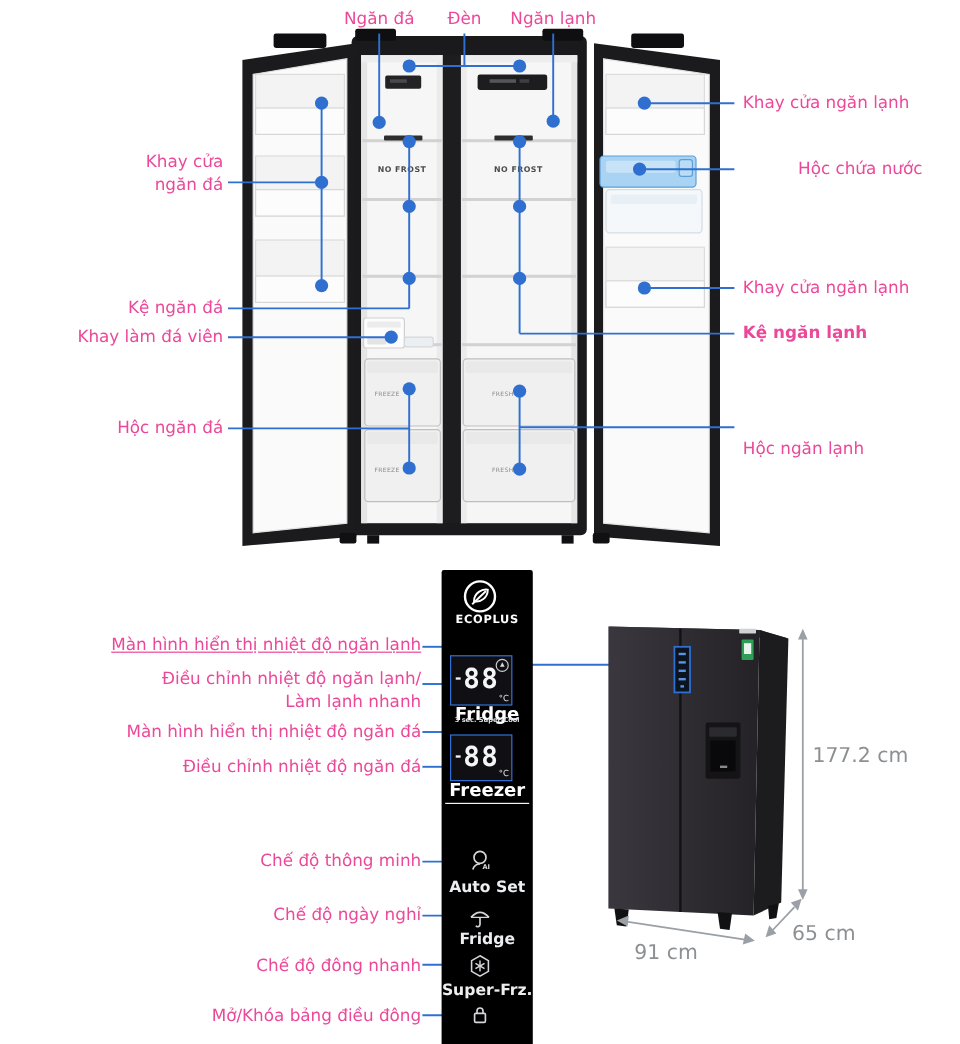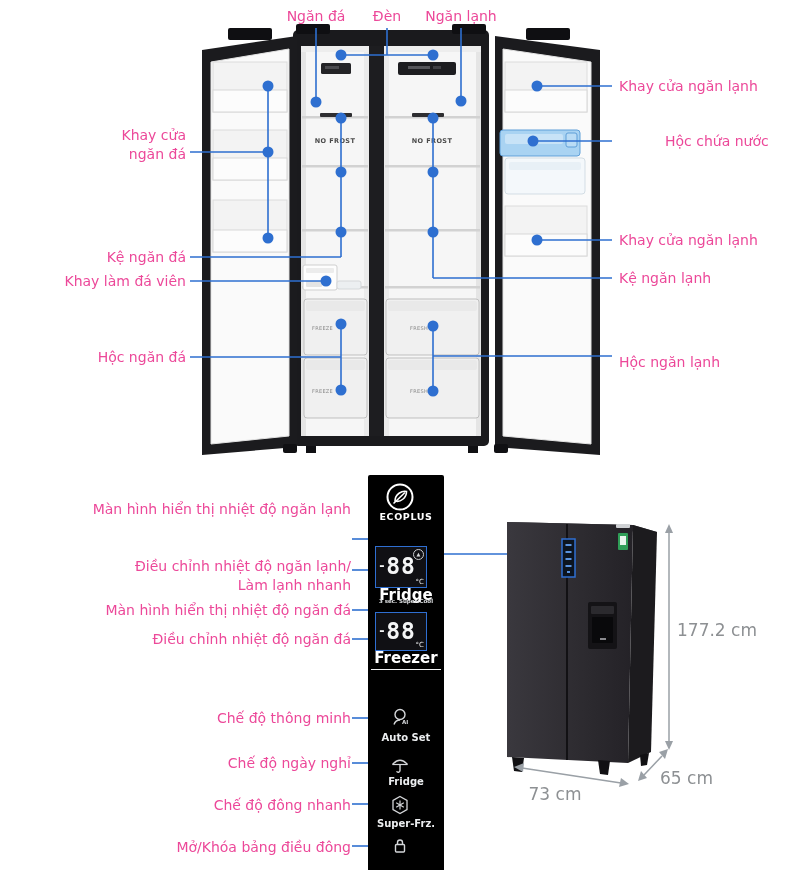--- a/index.html
+++ b/index.html
@@ -27,21 +27,21 @@
   .unit{position:absolute;right:2px;bottom:1px;font-size:7px;color:#e6e8ea;}
   .mini{position:absolute;right:2px;top:2px;width:9px;height:9px;border:1px solid #c9cbce;
         border-radius:50%;display:flex;align-items:center;justify-content:center;}
   .tri{font-size:5px;line-height:1;color:#d8dadc;}
   .dlabel{position:absolute;left:0;width:100%;text-align:center;font-size:15px;
           font-weight:600;color:#fff;}
   .dsub{position:absolute;left:0;top:123px;width:100%;text-align:center;font-size:5.5px;
         font-weight:bold;color:#dfe1e3;}
   .ul{display:inline-block;border-bottom:1.5px solid #f2f3f4;padding:0 3px 2px 3px;}
   .pbtn-ico{position:absolute;left:21px;width:22px;height:22px;}
-  .pbtn-lb{position:absolute;left:0;width:100%;text-align:center;font-size:10px;
+  .pbtn-lb{position:absolute;left:0;width:100%;text-align:center;font-size:13px;
            font-weight:600;color:#eceef0;}
 </style>
 </head>
 <body>
 
 <div id="stage">
 
   <svg id="gfx" width="800" height="870" viewBox="0 0 800 870">
     <defs>
       <linearGradient id="gFront" x1="0" y1="0" x2="1" y2="0">
@@ -253,37 +253,37 @@
     <div>Khay cửa</div>
     <div>ngăn đá</div>
   </div>
   <div class="lbl r" style="right:614px;top:248px;">Kệ ngăn đá</div>
   <div class="lbl r" style="right:614px;top:272px;">Khay làm đá viên</div>
   <div class="lbl r" style="right:614px;top:348px;margin-left:16px;">Hộc ngăn đá</div>
 
   <div class="lbl" style="left:619px;top:77px;">Khay cửa ngăn lạnh</div>
   <div class="lbl" style="left:619px;top:132px;margin-left:46px;">Hộc chứa nước</div>
   <div class="lbl" style="left:619px;top:231px;">Khay cửa ngăn lạnh</div>
-  <div class="lbl" style="left:619px;top:269px;">Kệ ngăn lạnh</div>
-  <div class="lbl" style="left:619px;top:353px;text-align:center;">Hộc ngăn lạnh</div>
-
-  <div class="lbl r" style="right:449px;top:500px;">Màn hình hiển thị nhiệt độ ngăn lạnh</div>
+  <div class="lbl" style="left:619px;top:269px;font-weight:bold;">Kệ ngăn lạnh</div>
+  <div class="lbl" style="left:619px;top:365px;text-align:center;">Hộc ngăn lạnh</div>
+
+  <div class="lbl r" style="right:449px;top:529px;text-decoration:underline;">Màn hình hiển thị nhiệt độ ngăn lạnh</div>
   <div class="lbl r" style="right:449px;top:557px;">
     <div>Điều chỉnh nhiệt độ ngăn lạnh/</div>
     <div>Làm lạnh nhanh</div>
   </div>
   <div class="lbl r" style="right:449px;top:601px;">Màn hình hiển thị nhiệt độ ngăn đá</div>
   <div class="lbl r" style="right:449px;top:630px;">Điều chỉnh nhiệt độ ngăn đá</div>
   <div class="lbl r" style="right:449px;top:709px;">Chế độ thông minh</div>
   <div class="lbl r" style="right:449px;top:754px;">Chế độ ngày nghỉ</div>
   <div class="lbl r" style="right:449px;top:796px;">Chế độ đông nhanh</div>
   <div class="lbl r" style="right:449px;top:838px;">Mở/Khóa bảng điều đông</div>
 
   <div class="dim" style="left:677px;top:620px;">177.2 cm</div>
-  <div class="dim ctr" style="left:555px;top:784px;">73 cm</div>
+  <div class="dim ctr" style="left:555px;top:784px;">91 cm</div>
   <div class="dim" style="left:660px;top:768px;">65 cm</div>
 
   <div class="panel">
     <svg class="eco-ico" width="30" height="30" viewBox="0 0 30 30">
       <circle cx="15" cy="15" r="12.5" fill="none" stroke="#fff" stroke-width="2"></circle>
       <path d="M10,19 C10,12 17,8.5 21.5,9.5 C21.5,16 15.5,20.5 10,19 Z" fill="none" stroke="#fff" stroke-width="1.6"></path>
       <line x1="8.5" y1="21.5" x2="20" y2="10.5" stroke="#fff" stroke-width="1.6"></line>
     </svg>
     <div class="eco-label">ECOPLUS</div>
 

